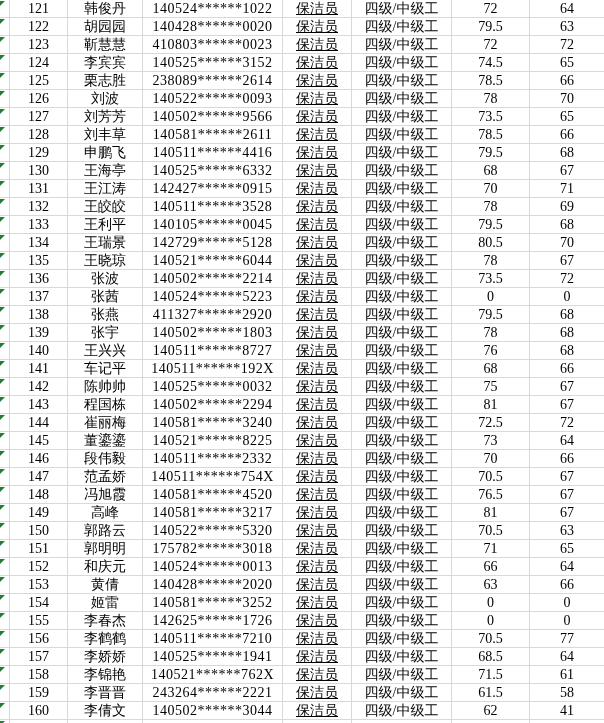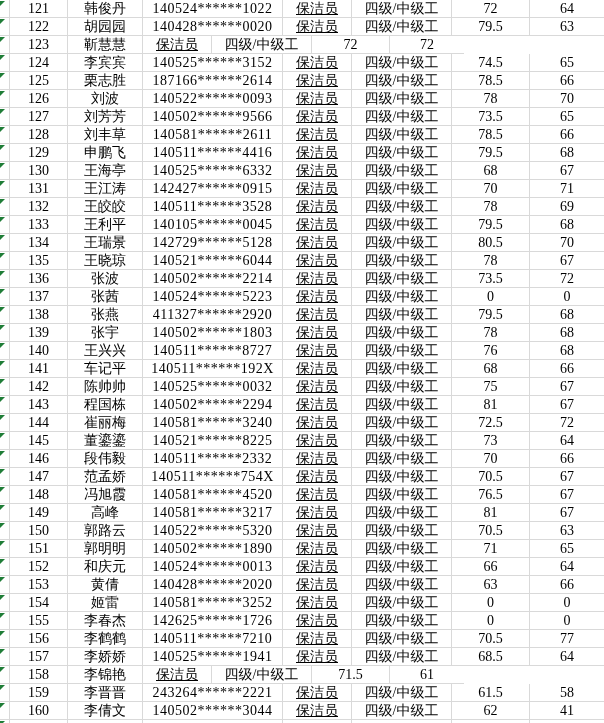--- a/index.html
+++ b/index.html
@@ -62,20 +62,21 @@
         <div class="cell c5">四级/中级工</div>
         <div class="cell c6">79.5</div>
         <div class="cell c7">63</div>
       </div>
       <div class="row">
         <div class="cell c0">
           <span class="tri"></span>
         </div>
         <div class="cell c1">123</div>
         <div class="cell c2">靳慧慧</div>
+        <div class="cell c3">410803******0023</div>
         <div class="cell c4">保洁员</div>
         <div class="cell c5">四级/中级工</div>
         <div class="cell c6">72</div>
         <div class="cell c7">72</div>
       </div>
       <div class="row">
         <div class="cell c0">
           <span class="tri"></span>
         </div>
         <div class="cell c1">124</div>
@@ -85,21 +86,21 @@
         <div class="cell c5">四级/中级工</div>
         <div class="cell c6">74.5</div>
         <div class="cell c7">65</div>
       </div>
       <div class="row">
         <div class="cell c0">
           <span class="tri"></span>
         </div>
         <div class="cell c1">125</div>
         <div class="cell c2">栗志胜</div>
-        <div class="cell c3">187166******2614</div>
+        <div class="cell c3">238089******2614</div>
         <div class="cell c4">保洁员</div>
         <div class="cell c5">四级/中级工</div>
         <div class="cell c6">78.5</div>
         <div class="cell c7">66</div>
       </div>
       <div class="row">
         <div class="cell c0">
           <span class="tri"></span>
         </div>
         <div class="cell c1">126</div>
@@ -397,21 +398,21 @@
         <div class="cell c5">四级/中级工</div>
         <div class="cell c6">70.5</div>
         <div class="cell c7">63</div>
       </div>
       <div class="row">
         <div class="cell c0">
           <span class="tri"></span>
         </div>
         <div class="cell c1">151</div>
         <div class="cell c2">郭明明</div>
-        <div class="cell c3">140502******1890</div>
+        <div class="cell c3">175782******3018</div>
         <div class="cell c4">保洁员</div>
         <div class="cell c5">四级/中级工</div>
         <div class="cell c6">71</div>
         <div class="cell c7">65</div>
       </div>
       <div class="row">
         <div class="cell c0">
           <span class="tri"></span>
         </div>
         <div class="cell c1">152</div>
@@ -481,20 +482,21 @@
         <div class="cell c5">四级/中级工</div>
         <div class="cell c6">68.5</div>
         <div class="cell c7">64</div>
       </div>
       <div class="row">
         <div class="cell c0">
           <span class="tri"></span>
         </div>
         <div class="cell c1">158</div>
         <div class="cell c2">李锦艳</div>
+        <div class="cell c3">140521******762X</div>
         <div class="cell c4">保洁员</div>
         <div class="cell c5">四级/中级工</div>
         <div class="cell c6">71.5</div>
         <div class="cell c7">61</div>
       </div>
       <div class="row">
         <div class="cell c0">
           <span class="tri"></span>
         </div>
         <div class="cell c1">159</div>

